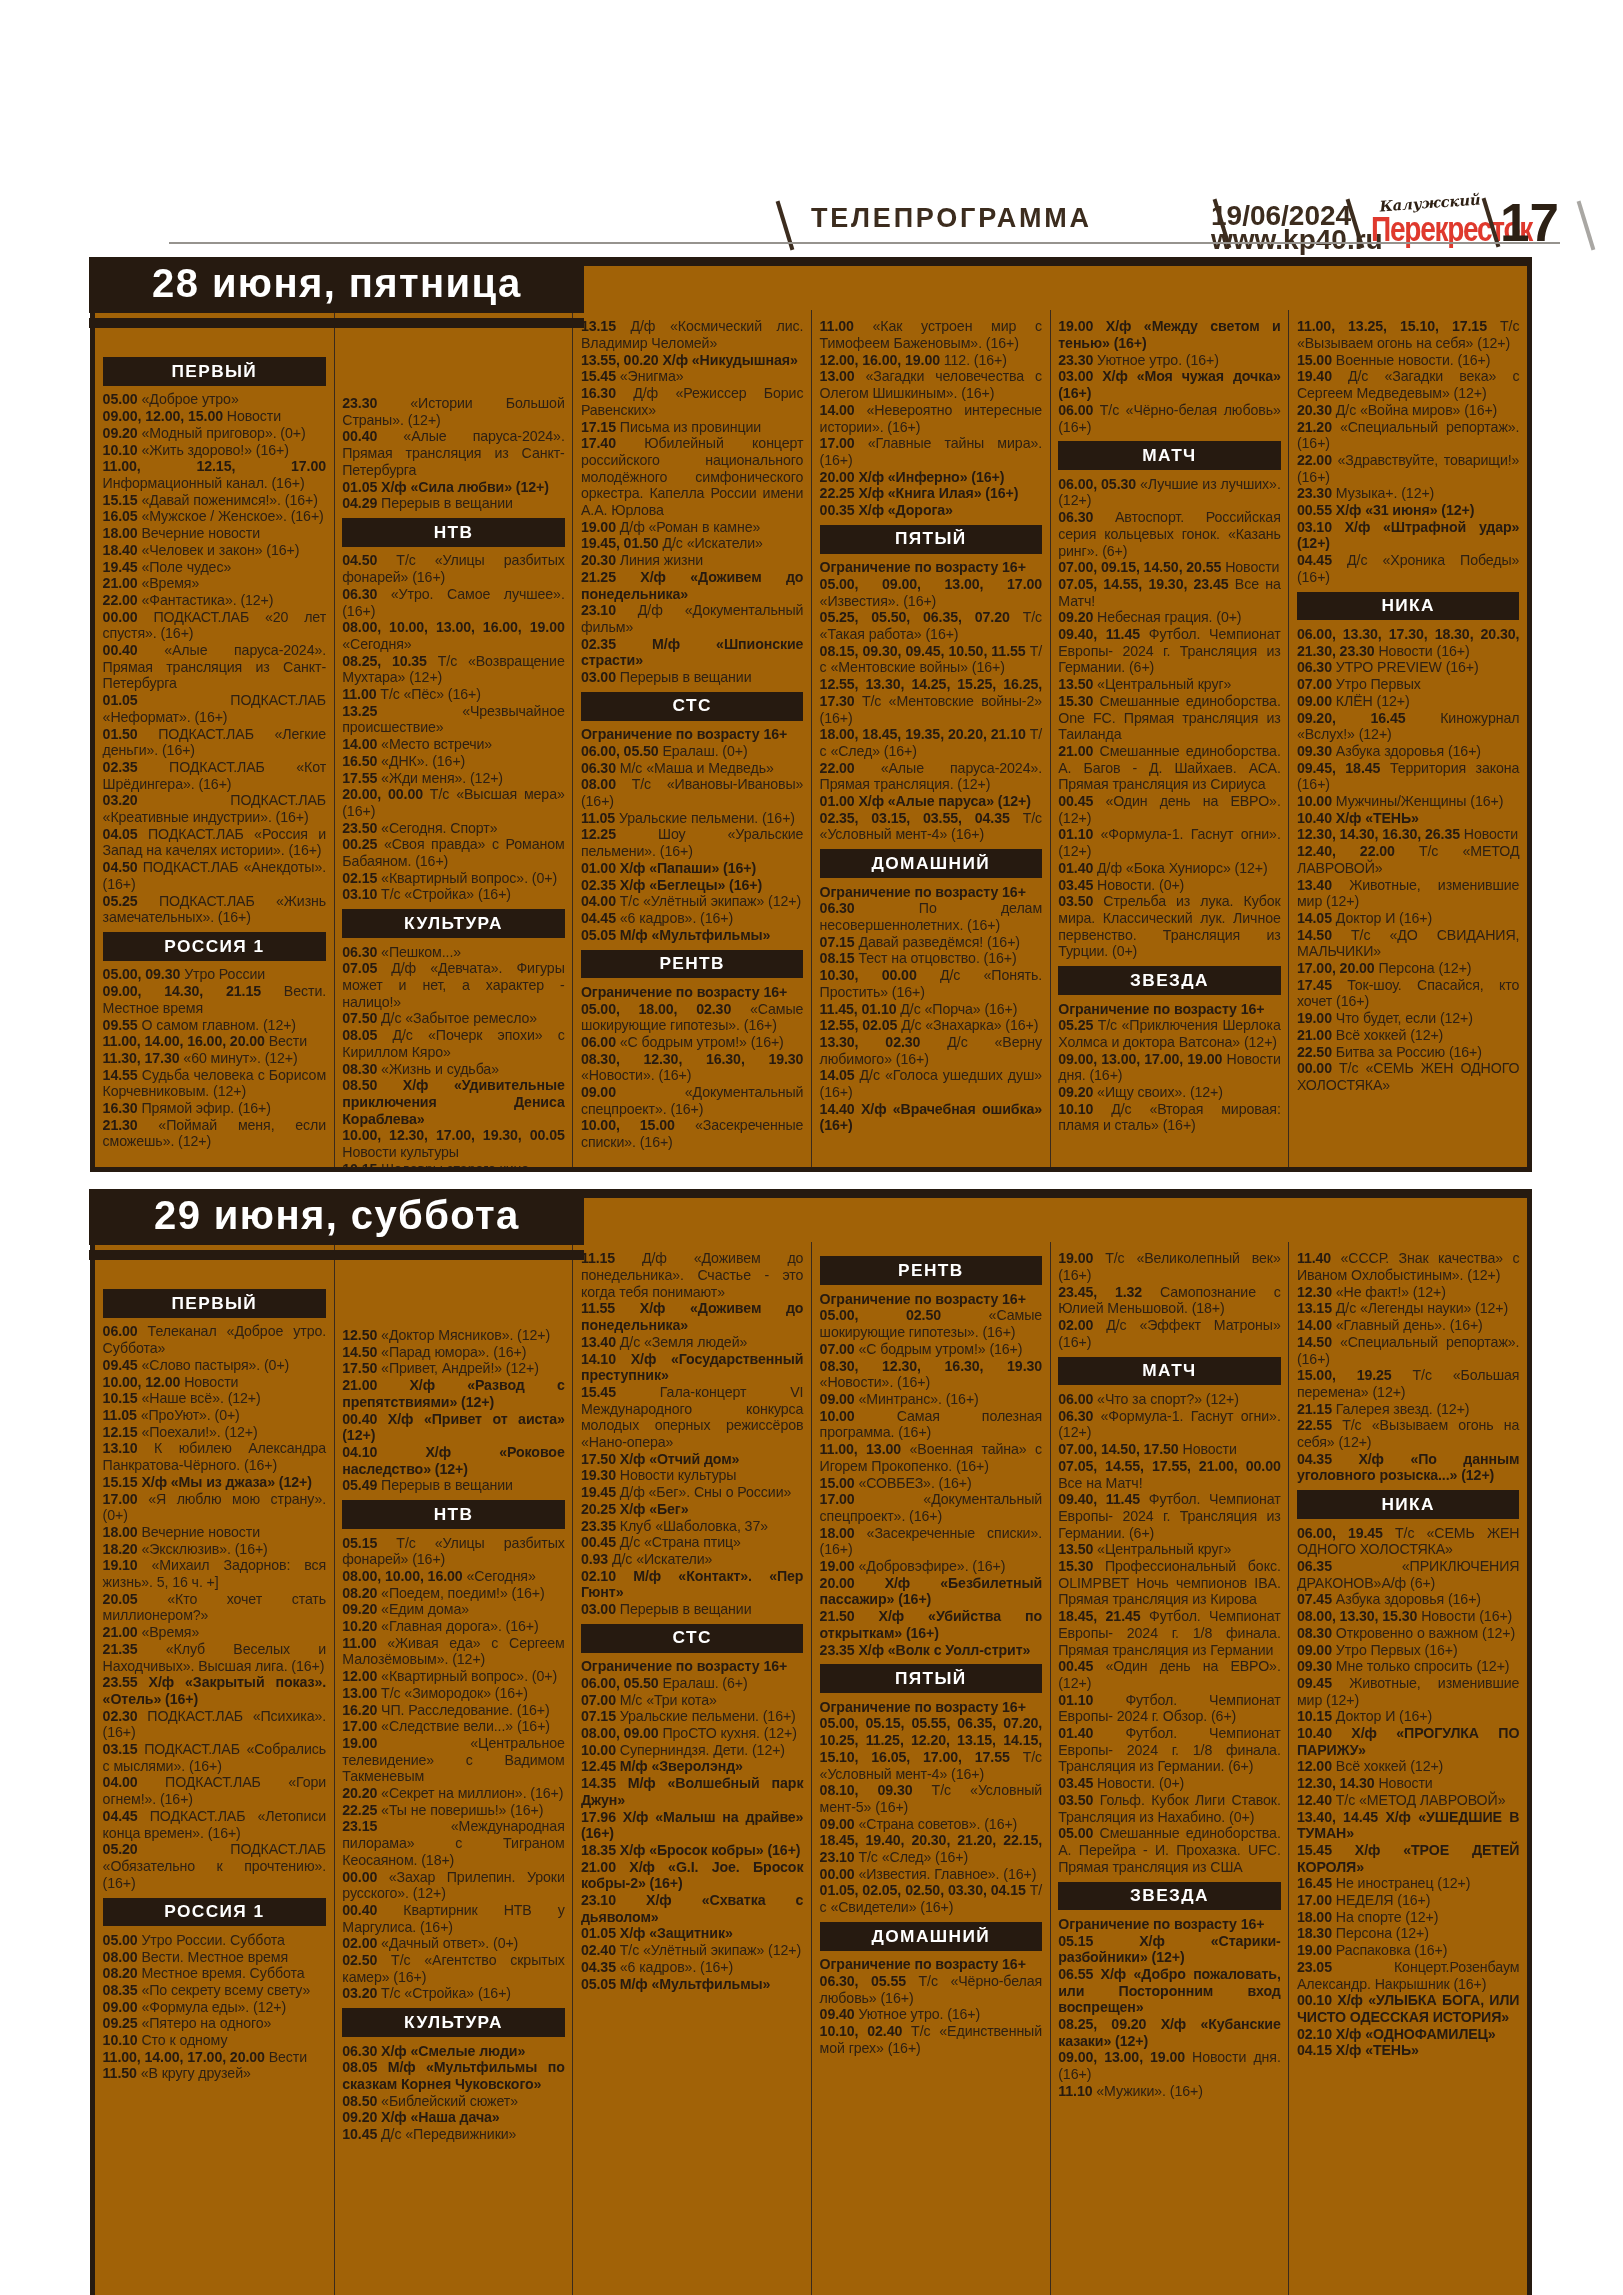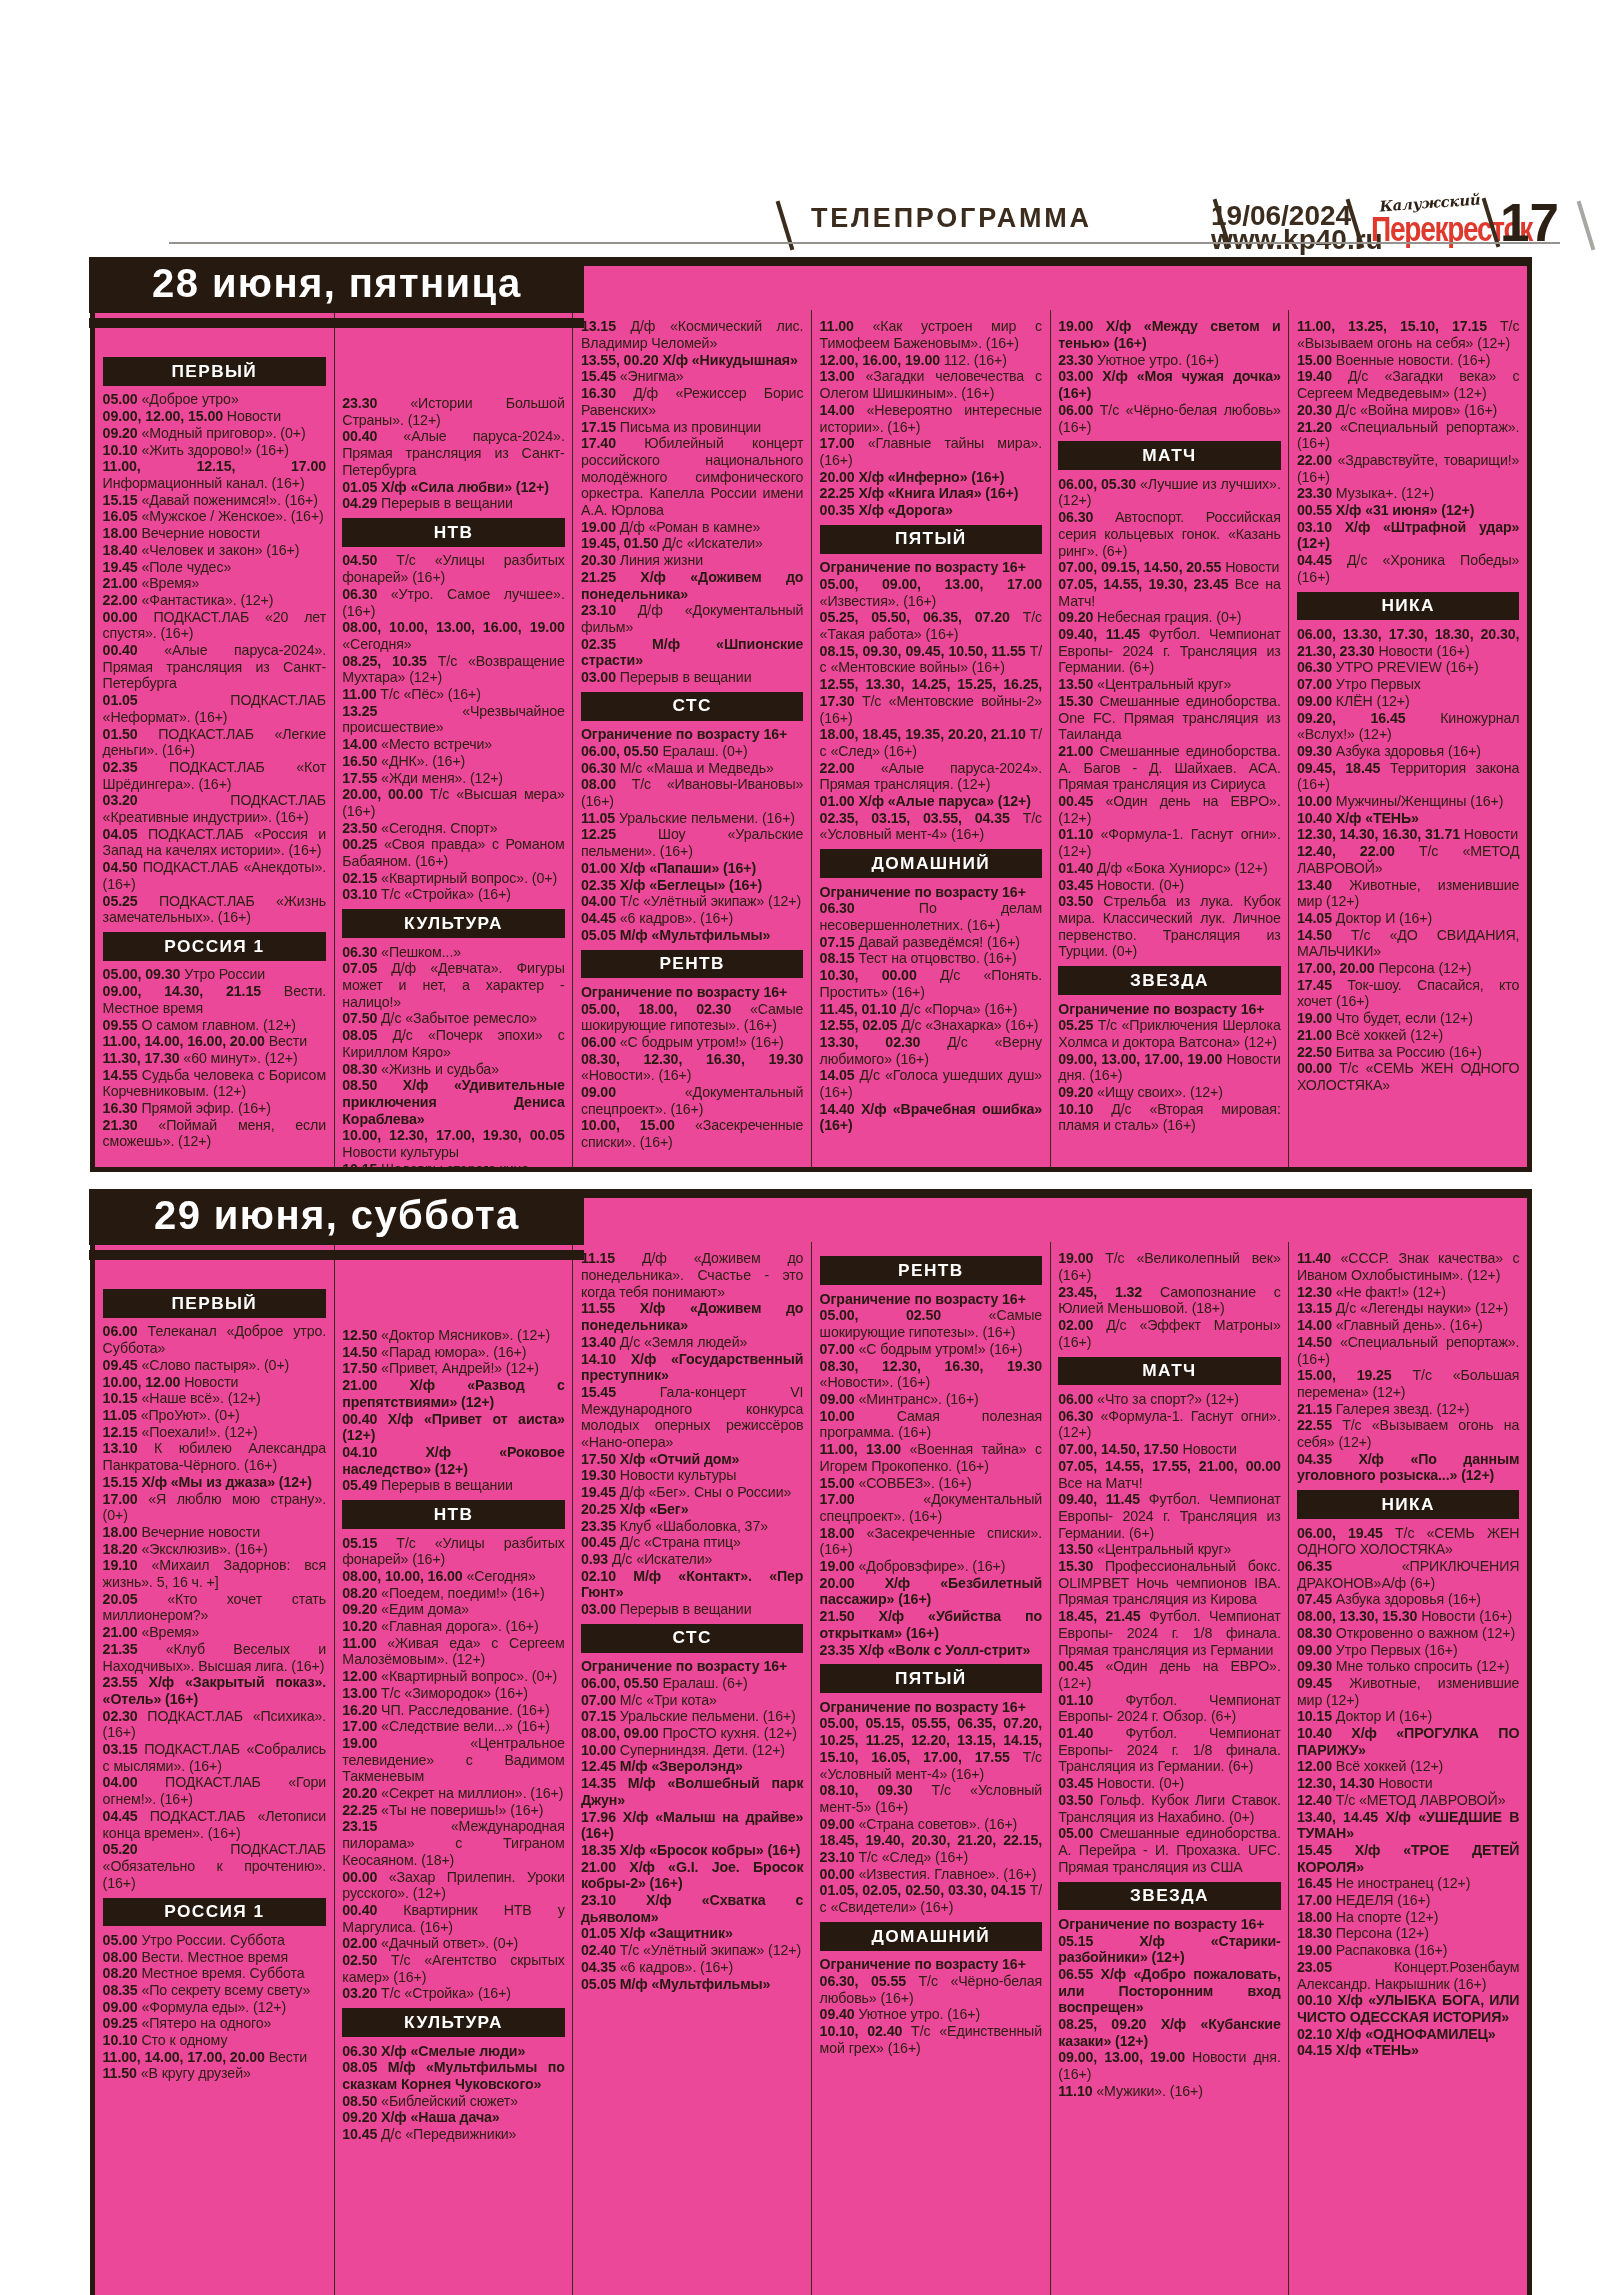--- a/index.html
+++ b/index.html
@@ -8,21 +8,21 @@
   .hdr-slash{position:absolute;width:3.5px;height:51px;transform:rotate(-17deg);background:#3c2c1e;}
   .hdr-slash.gray{background:#a9a7a3;}
   .hdr-title{position:absolute;left:811px;top:203px;font-size:27px;font-weight:600;letter-spacing:2.8px;color:#3c2c1e;white-space:nowrap;}
   .hdr-date{position:absolute;left:1211px;top:204px;width:139px;text-align:right;font-size:28px;line-height:23.6px;font-weight:600;color:#3c2c1e;}
   .logo{position:absolute;left:1366px;top:196px;width:128px;text-align:center;}
   .logo-script{font-family:"DejaVu Serif",serif;font-style:italic;font-weight:700;font-size:14.6px;line-height:14px;color:#2e2014;transform:rotate(-4deg);}
   .logo-main{color:#df392d;font-weight:700;font-size:30.5px;line-height:30.5px;letter-spacing:-1.4px;transform:scale(0.92,1.18);transform-origin:center top;white-space:nowrap;}
   .page-num{position:absolute;left:1500px;top:192px;font-size:53px;font-weight:700;color:#2c2014;}
   .hdr-rule{position:absolute;left:169px;top:242px;width:1391px;height:2.1px;background:#96938e;}
   
-  .day-section{position:absolute;left:90px;width:1442px;background:#ec4899;border:5.6px solid #261a10;border-top-width:9px;box-sizing:border-box;}
+  .day-section{position:absolute;left:90px;width:1442px;background:#a16207;border:5.6px solid #261a10;border-top-width:9px;box-sizing:border-box;}
   .day-head{position:absolute;top:-9px;left:-5.6px;width:495px;}
   .day-head .bar1{height:56px;background:#261a10;color:#fff;font-size:40px;font-weight:700;letter-spacing:1.4px;text-align:center;line-height:53px;}
   .day-head .bar2{height:9.7px;background:#261a10;margin-top:4.9px;}
   .cols{display:grid;grid-template-columns:repeat(6,1fr);height:100%;}
   .col{padding:8.3px 7.6px 4.2px 7.6px;overflow:hidden;box-sizing:border-box;}
   .col + .col{border-left:1.4px solid #3a2a1c;margin-top:44px;}
   .col.under-title{padding-top:85px;}
   .chan{background:#261a10;color:#ffffff;font-size:17.3px;font-weight:700;letter-spacing:1.4px;text-align:center;padding:3.5px 0 4.2px 0;margin:6.2px 0 5.6px 0;}
   .prog{font-size:14.2px;line-height:16.7px;color:#2e2013;text-align:justify;letter-spacing:-0.1px;}
   .prog b{font-weight:700;color:#261a10;}
@@ -228,21 +228,21 @@
             <div class="chan">НИКА</div>
             <div class="prog"><b class="t">06.00, 13.30, 17.30, 18.30, 20.30, 21.30, 23.30</b> Новости (16+)</div>
             <div class="prog"><b class="t">06.30</b> УТРО PREVIEW (16+)</div>
             <div class="prog"><b class="t">07.00</b> Утро Первых</div>
             <div class="prog"><b class="t">09.00</b> КЛЁН (12+)</div>
             <div class="prog"><b class="t">09.20, 16.45</b> Киножурнал «Вслух!» (12+)</div>
             <div class="prog"><b class="t">09.30</b> Азбука здоровья (16+)</div>
             <div class="prog"><b class="t">09.45, 18.45</b> Территория закона (16+)</div>
             <div class="prog"><b class="t">10.00</b> Мужчины/Женщины (16+)</div>
             <div class="prog bold"><b class="t">10.40</b> Х/ф «ТЕНЬ»</div>
-            <div class="prog"><b class="t">12.30, 14.30, 16.30, 31.71</b> Новости</div>
+            <div class="prog"><b class="t">12.30, 14.30, 16.30, 26.35</b> Новости</div>
             <div class="prog"><b class="t">12.40, 22.00</b> Т/с «МЕТОД ЛАВРОВОЙ»</div>
             <div class="prog"><b class="t">13.40</b> Животные, изменившие мир (12+)</div>
             <div class="prog"><b class="t">14.05</b> Доктор И (16+)</div>
             <div class="prog"><b class="t">14.50</b> Т/с «ДО СВИДАНИЯ, МАЛЬЧИКИ»</div>
             <div class="prog"><b class="t">17.00, 20.00</b> Персона (12+)</div>
             <div class="prog"><b class="t">17.45</b> Ток-шоу. Спасайся, кто хочет (16+)</div>
             <div class="prog"><b class="t">19.00</b> Что будет, если (12+)</div>
             <div class="prog"><b class="t">21.00</b> Всё хоккей (12+)</div>
             <div class="prog"><b class="t">22.50</b> Битва за Россию (16+)</div>
             <div class="prog"><b class="t">00.00</b> Т/с «СЕМЬ ЖЕН ОДНОГО ХОЛОСТЯКА»</div>

